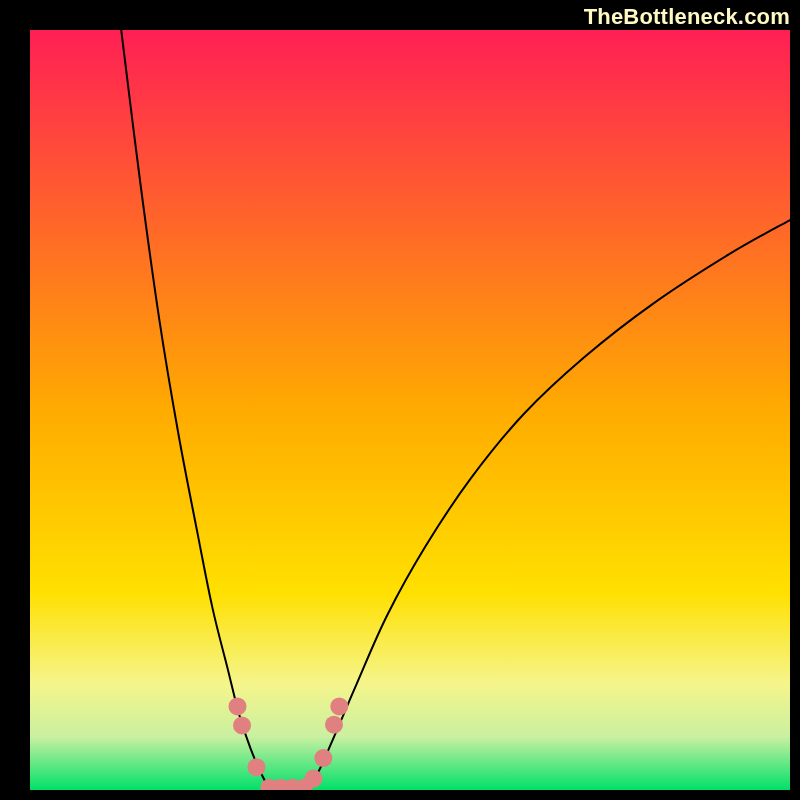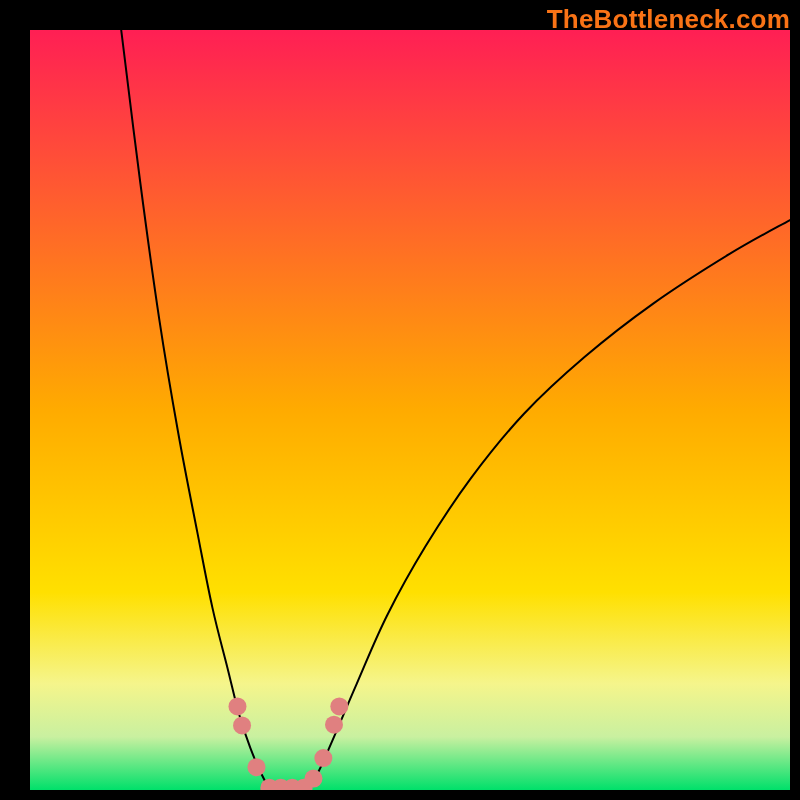--- a/index.html
+++ b/index.html
@@ -13,23 +13,23 @@
   .frame {
     position: absolute;
     inset: 0;
     background: #000;
   }
   .watermark {
     position: absolute;
     top: 4px;
     right: 10px;
     font-family: Arial, Helvetica, sans-serif;
-    font-size: 26px;
+    font-size: 22px;
     font-weight: 600;
-    color: #f97316;
+    color: #fef9c3;
     letter-spacing: 0.2px;
   }
   .plot {
     position: absolute;
     left: 30px;
     top: 30px;
     width: 760px;
     height: 760px;
   }
   svg {

